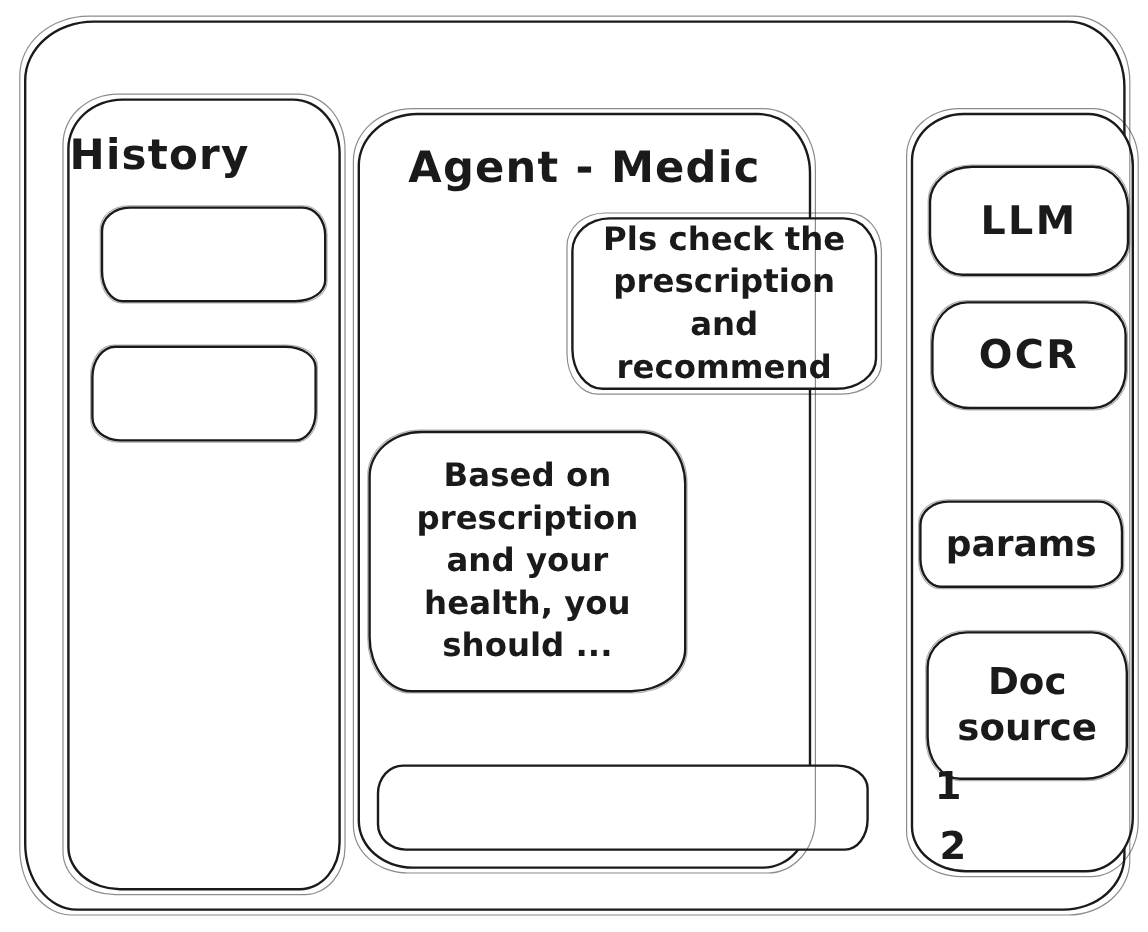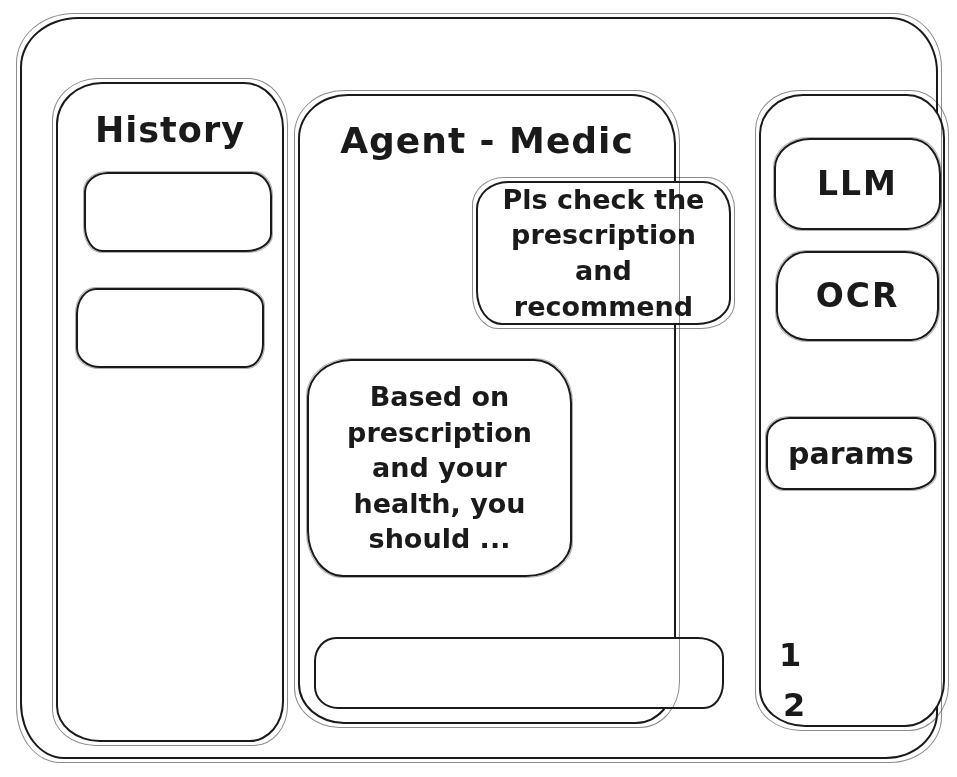--- a/index.html
+++ b/index.html
@@ -42,21 +42,21 @@
     border-radius:58px 48px 52px 44px / 50px 55px 46px 56px;
   }
 
   
   .history-panel{
     left:34px; top:63px; width:228px; height:660px;
     border-radius:46px 40px 34px 44px / 42px 46px 40px 36px;
   }
   .history-title{
     position:absolute; left:0; right:0; top:26px;
-    text-align:center; font-size:35px; letter-spacing:1px;
+    font-size:35px; letter-spacing:1px;
   }
   .history-item{
     background:var(--bg);
   }
   .history-item.one{
     left:26px; top:88px; width:188px; height:80px;
     border-radius:24px 20px 26px 18px / 20px 24px 18px 26px;
   }
   .history-item.two{
     left:18px; top:204px; width:188px; height:80px;
@@ -153,18 +153,19 @@
         <span>Based on prescription and your health, you should ...</span>
       </div>
 
       <input class="sk flat chat-input" type="text" placeholder="" style="">
     </div>
 
     <div class="sk tools-panel">
       <div class="sk flat tool-btn llm">LLM</div>
       <div class="sk flat tool-btn ocr">OCR</div>
       <div class="sk flat tool-btn params">params</div>
+      <div class="sk flat tool-btn docsource">Doc source</div>
       <div class="doc-num n1">1</div>
       <div class="doc-num n2">2</div>
     </div>
 
   </div>
 </div>
 
 </body></html>

